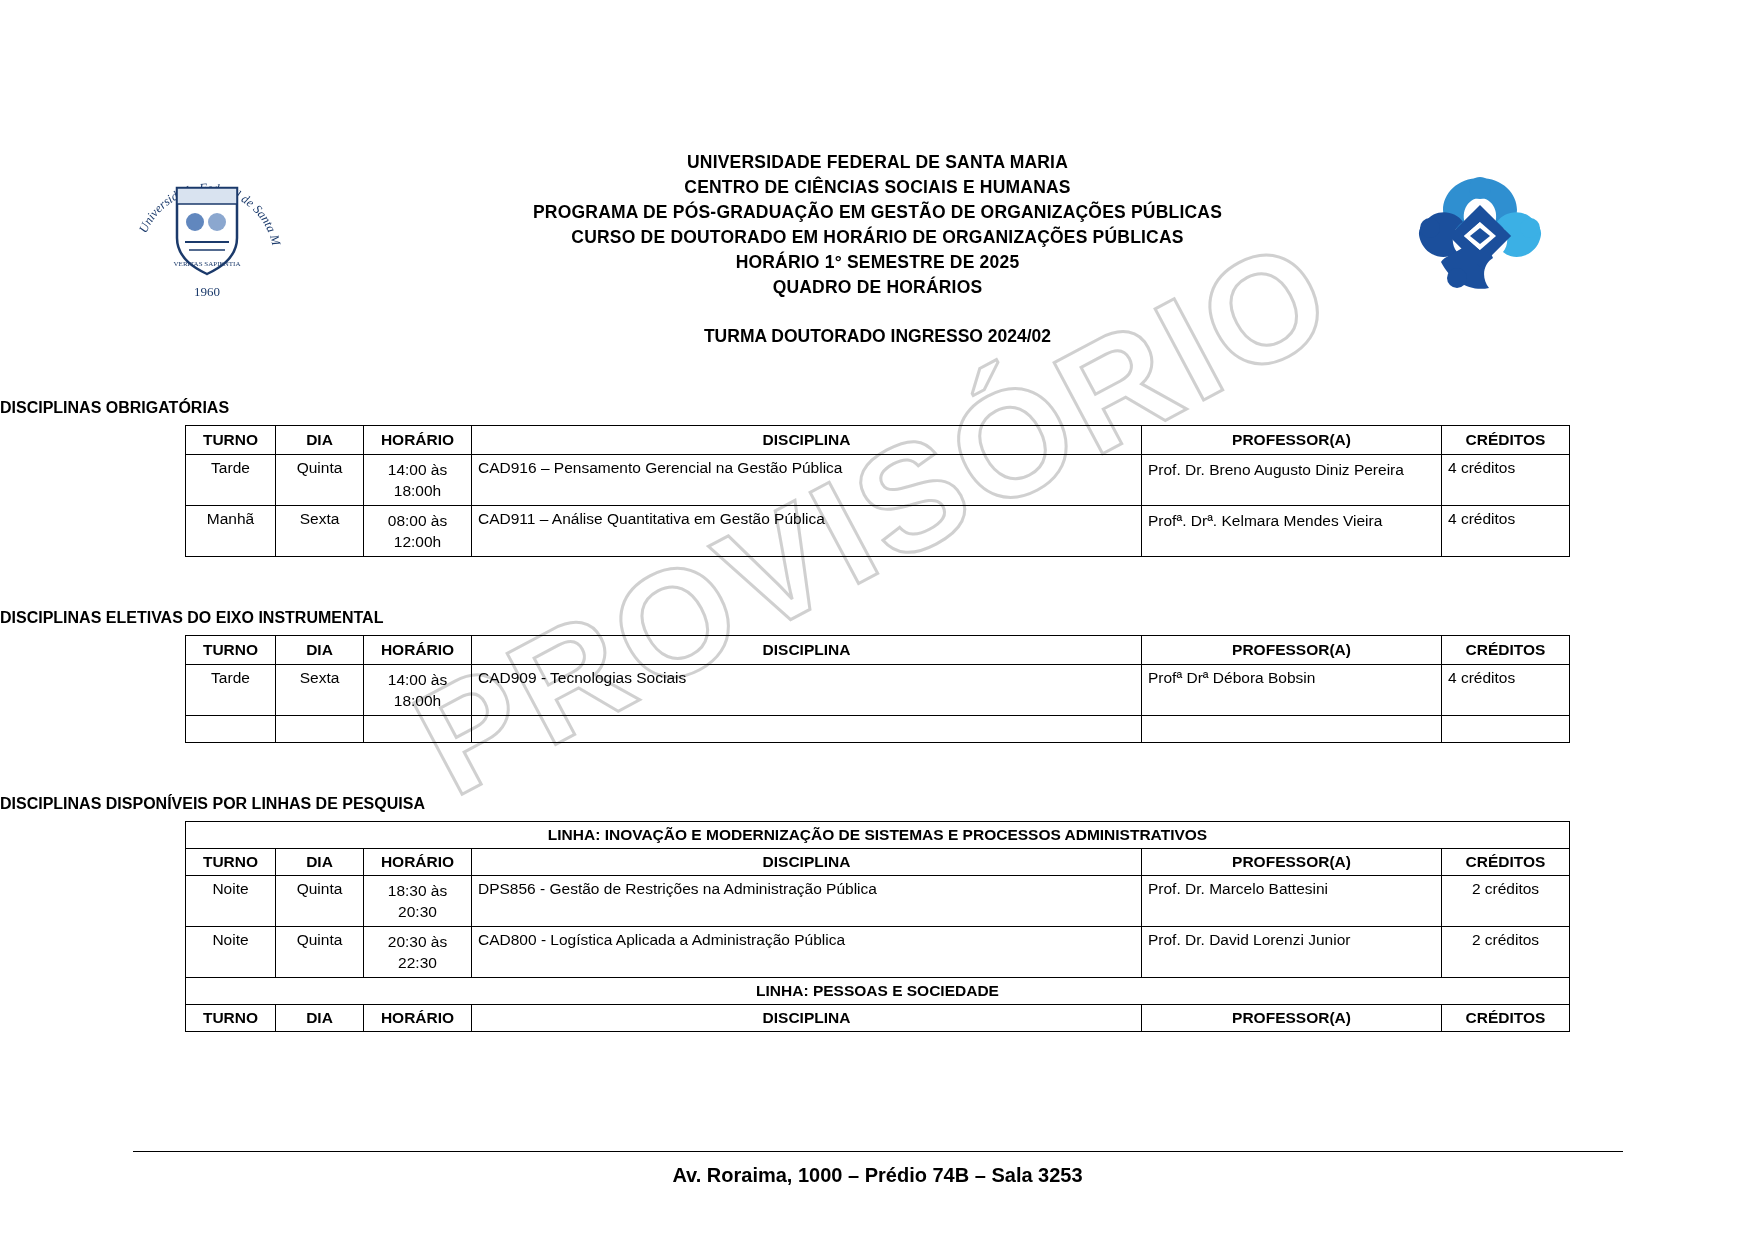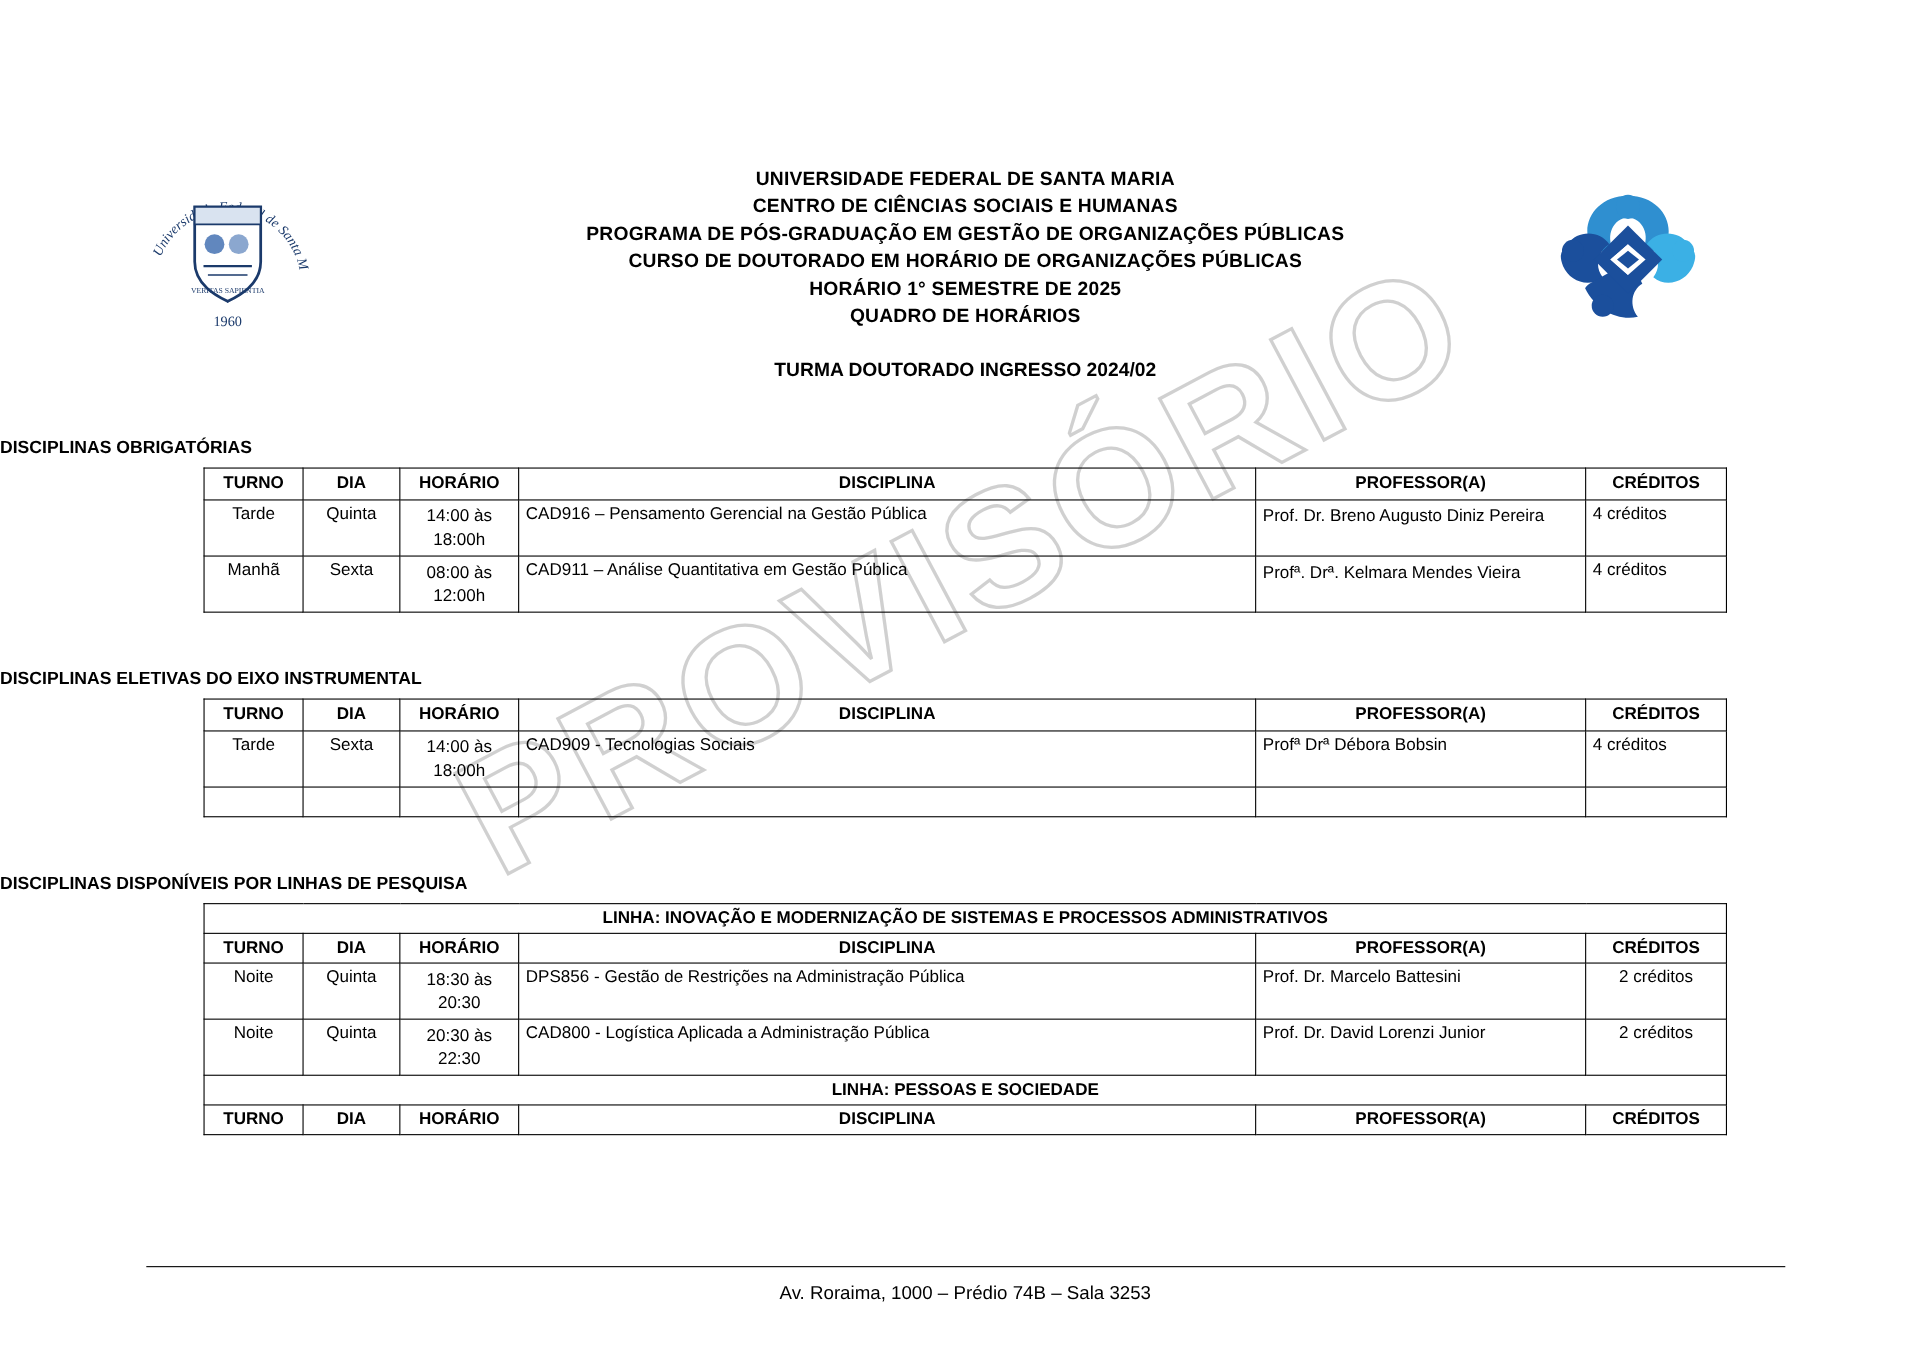--- a/index.html
+++ b/index.html
@@ -145,22 +145,23 @@
     z-index: 10;
   }
   .footer hr {
     border: none;
     border-top: 1px solid #000;
     width: 1490px;
     margin: 0 auto 10px auto;
   }
   .footer .line {
     text-align: center;
-    font-size: 17px;
+    font-size: 20px;
     line-height: 27px;
+    font-weight: bold;
   }
 </style>
 </head>
 <body>
 
 <div class="page">
 
   <div class="watermark">
     <span>PROVISÓRIO</span>
   </div>

